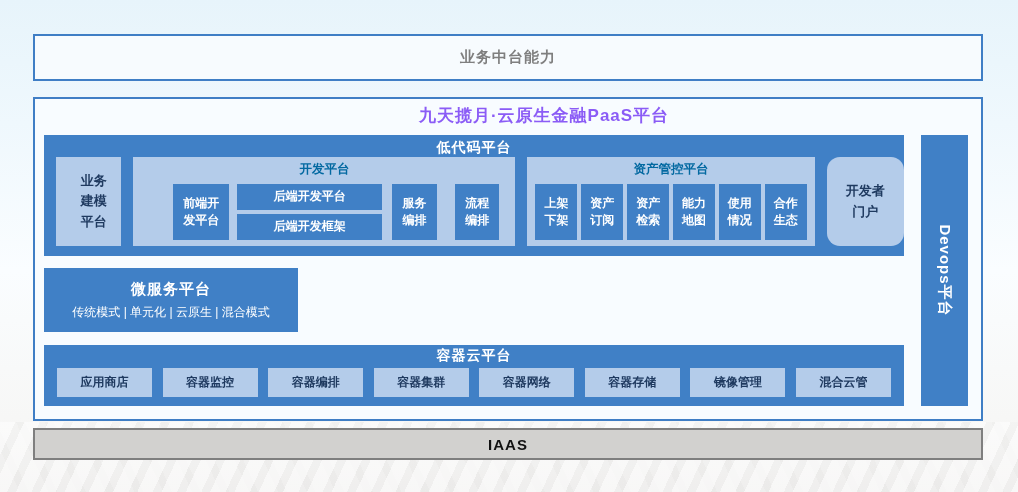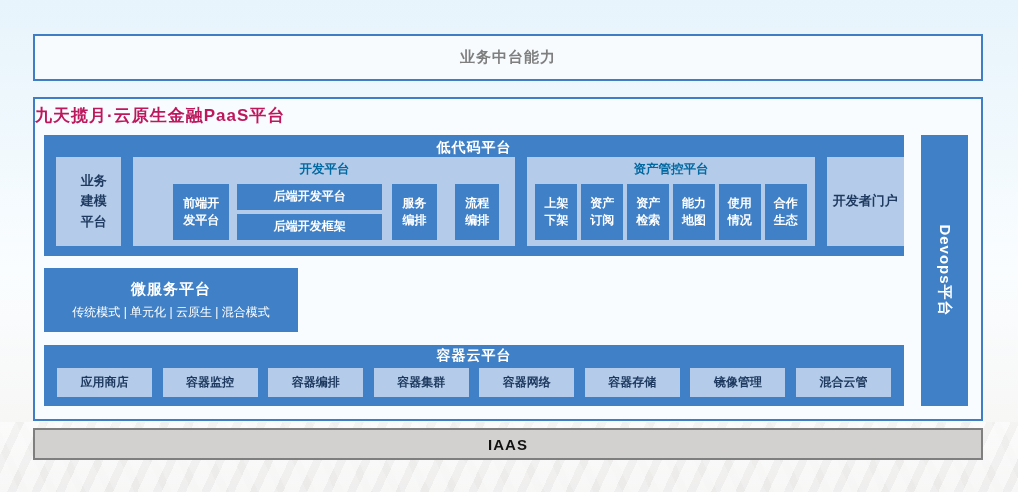--- a/index.html
+++ b/index.html
@@ -19,22 +19,22 @@
     opacity:.55;
   }
   .panel { position:absolute; border:2px solid #3f7ec5; background:#f7fbfe; }
   .top-box {
     left:33px; top:34px; width:950px; height:47px;
     display:flex; align-items:center; justify-content:center;
     color:#7f7f7f; font-weight:bold; font-size:15px; letter-spacing:1px;
   }
   .main-box { left:33px; top:97px; width:950px; height:324px; background:#f8fcff; }
   .main-title {
-    width:100%; text-align:left; margin-top:5px;
-    font-size:17px; font-weight:bold; color:#be185d; letter-spacing:1px;
+    width:100%; text-align:center; margin-top:5px;
+    font-size:17px; font-weight:bold; color:#8b5cf6; letter-spacing:1px;margin-left:36px;
   }
   .blue-section { position:absolute; background:#4080c6; }
   .sec-title {
     text-align:center; color:#ffffff; font-weight:bold; font-size:14px;
     padding-top:4px; height:22px; letter-spacing:1px;
   }
   .light-box { background:#b4ccea; color:#1f3a60; }
   .blue-leaf {
     background:#4080c6; color:#ffffff; font-weight:bold; font-size:12px;
     display:flex; flex-direction:column; align-items:center; justify-content:center;
@@ -63,22 +63,22 @@
   .frontend { width:60px; height:56px; margin-right:8px; }
   .backend-col { width:156px; display:flex; flex-direction:column; justify-content:space-between; margin-right:10px; }
   .backend-col .blue-leaf { height:26px; }
   .orches { width:48px; height:56px; }
   .orches + .orches { margin-left:18px; }
   .assetplat { width:290px; margin-right:12px; }
   .asset-row { display:flex; justify-content:space-between; margin:6px 8px 0 8px; height:56px; }
   .asset-row .blue-leaf { width:42px; height:56px; }
   .portal {
     width:78px; height:89px;
-    display:flex; flex-direction:row; align-items:center; justify-content:center;
-    font-size:13px; font-weight:bold; line-height:1.6;
+    display:flex; flex-direction:column; align-items:center; justify-content:center;
+    font-size:13px; font-weight:bold; line-height:1.6;border-radius:13px;
   }
 
   
   .microsvc {
     left:9px; top:169px; width:254px; height:64px;
     display:flex; flex-direction:column; align-items:center; justify-content:center;
   }
   .microsvc .t { color:#fff; font-weight:bold; font-size:15px; letter-spacing:1px; }
   .microsvc .s { color:#fff; font-size:12px; margin-top:5px; }
   .middleware { left:275px; top:169px; width:595px; height:64px; }

